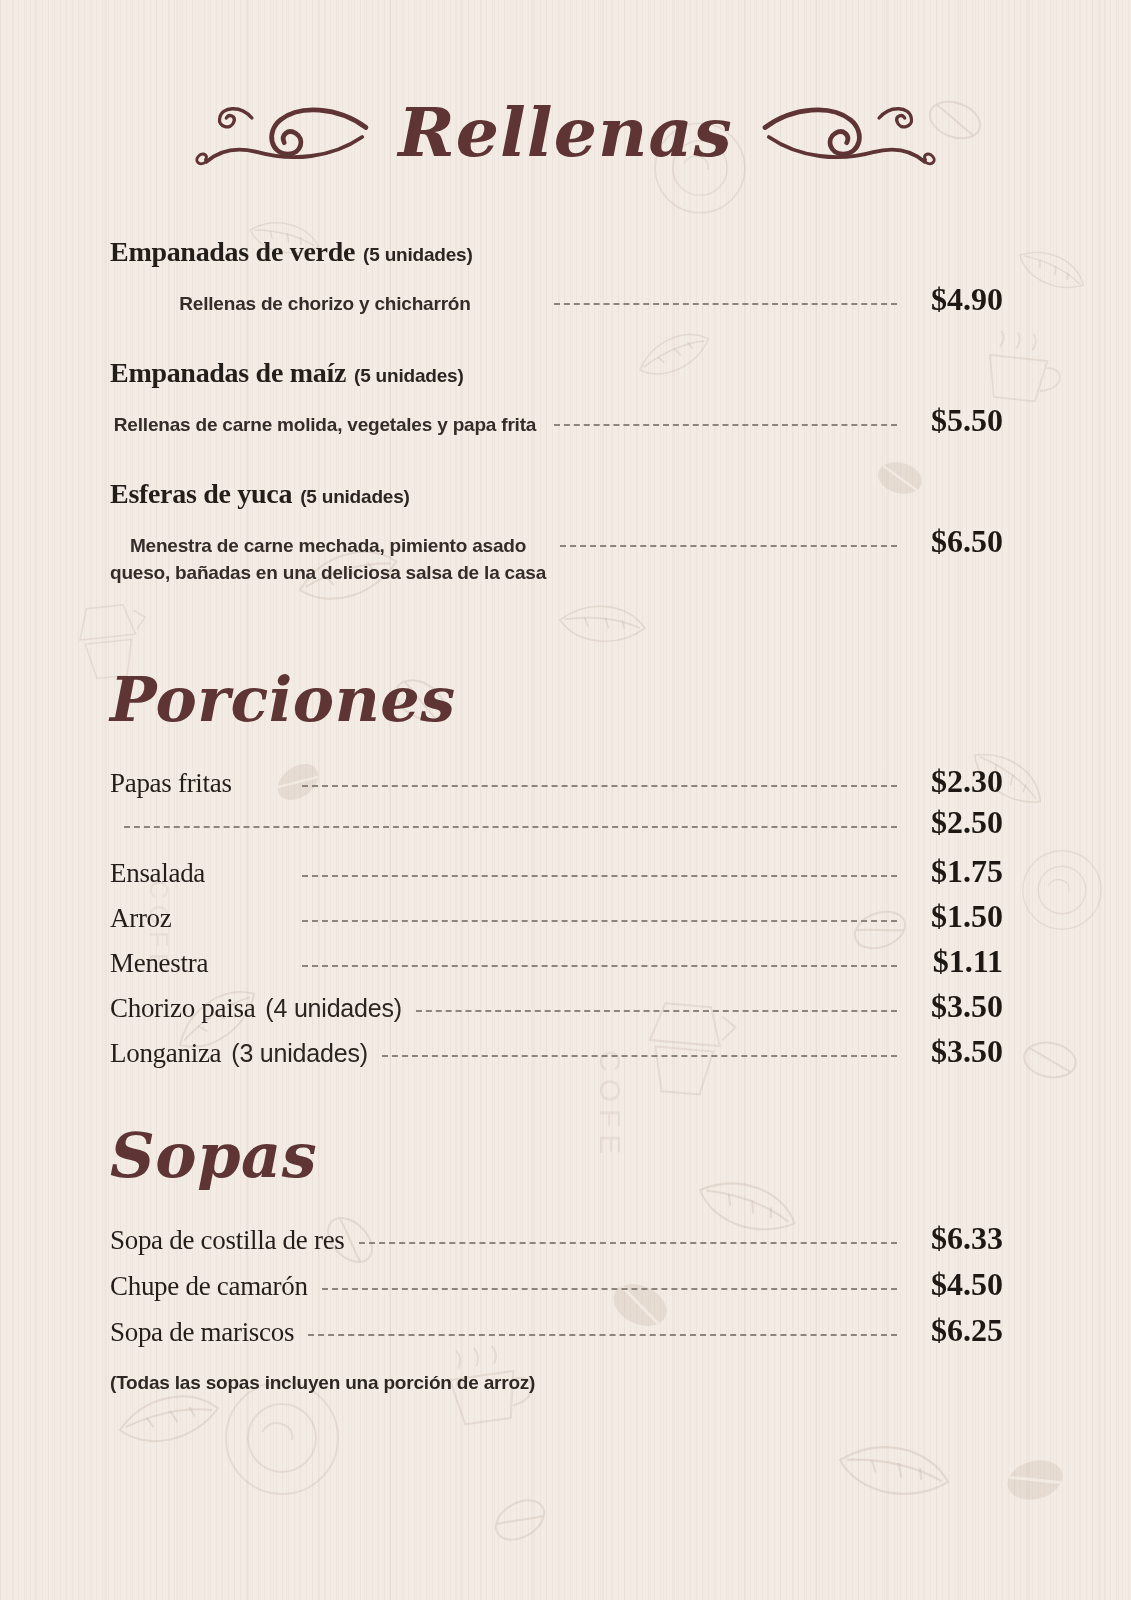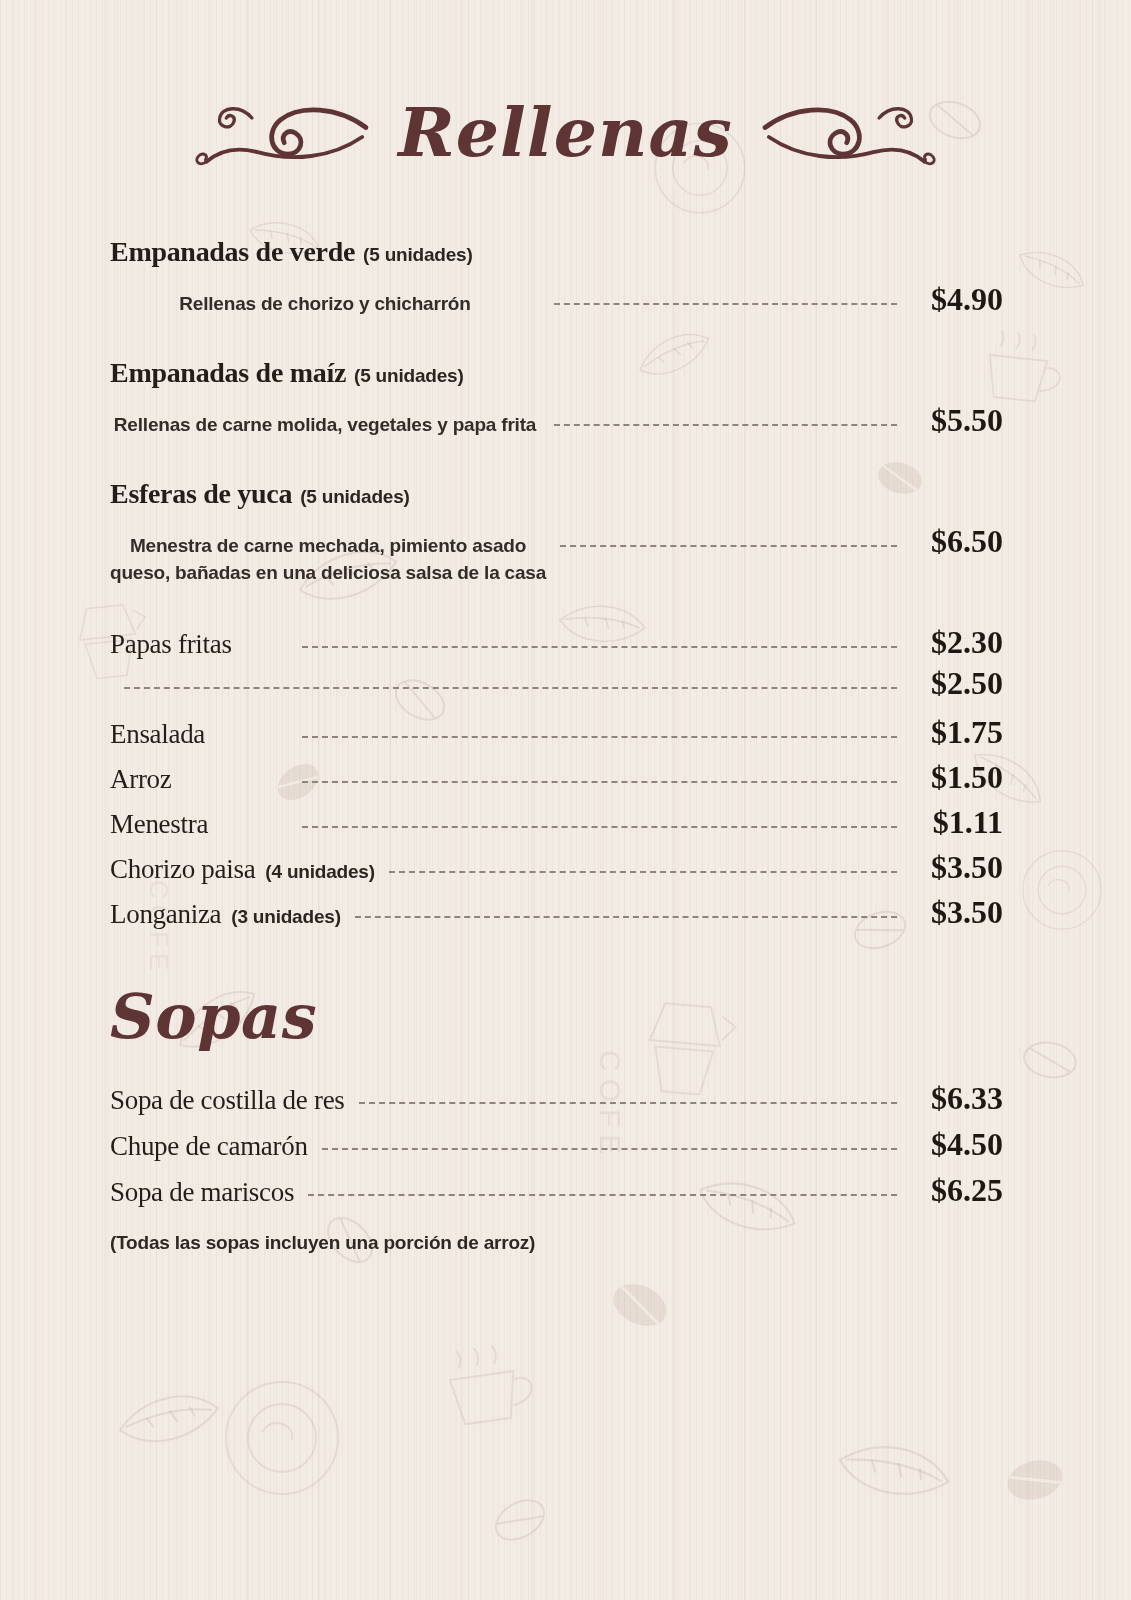--- a/index.html
+++ b/index.html
@@ -94,21 +94,21 @@
   .row-list { margin: 26px 128px 0 110px; }
   .menu-row { display: flex; align-items: baseline; height: 45px; }
   .row-name {
     flex: 0 0 auto; min-width: 178px;
     font-family: "Liberation Serif", serif;
     font-weight: normal; font-size: 27px; line-height: 45px;
     color: #241e1b; letter-spacing: -0.3px;
   }
   .row-units {
     font-family: "Liberation Sans", sans-serif;
-    font-weight: bold; font-size: 19px; color: #2b2521;
+    font-weight: normal; font-size: 25px; color: #2b2521;
     margin-left: 10px; letter-spacing: -0.2px;
   }
   .sopas-list .menu-row { height: 46px; }
   .sopas-list .row-name { min-width: 0; }
 
   .sopas-note {
     margin: 16px 0 0 110px;
     font-family: "Liberation Sans", sans-serif;
     font-weight: bold; font-size: 19px; color: #2e2824;
     letter-spacing: -0.2px;
@@ -240,20 +240,21 @@
             <span>Menestra de carne mechada, pimiento asado</span>
             <span>queso, bañadas en una deliciosa salsa de la casa</span>
           </div>
           <div class="leader"></div>
           <div class="price">$6.50</div>
         </div>
       </div>
 
     </div>
 
+    <div class="section-heading heading-porciones">Porciones</div>
 
     <div class="row-list">
       <div class="menu-row">
         <span class="row-name">Papas fritas</span>
         <div class="leader"></div>
         <span class="price">$2.30</span>
       </div>
       <div class="menu-row">
         <div class="leader"></div>
         <span class="price">$2.50</span>

